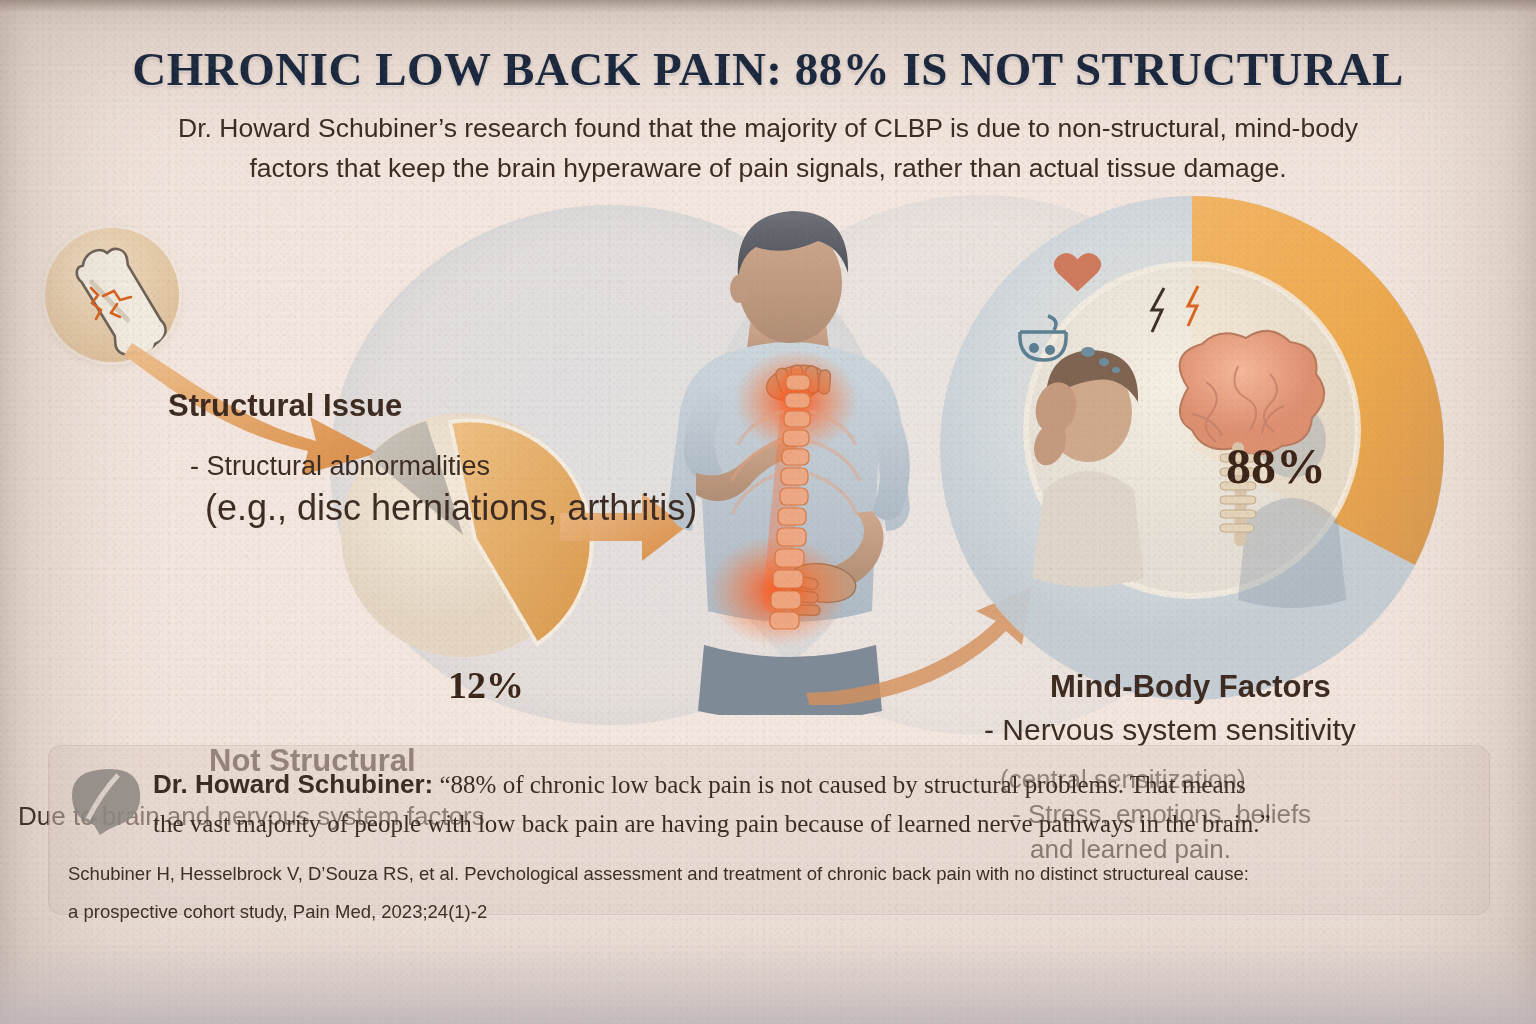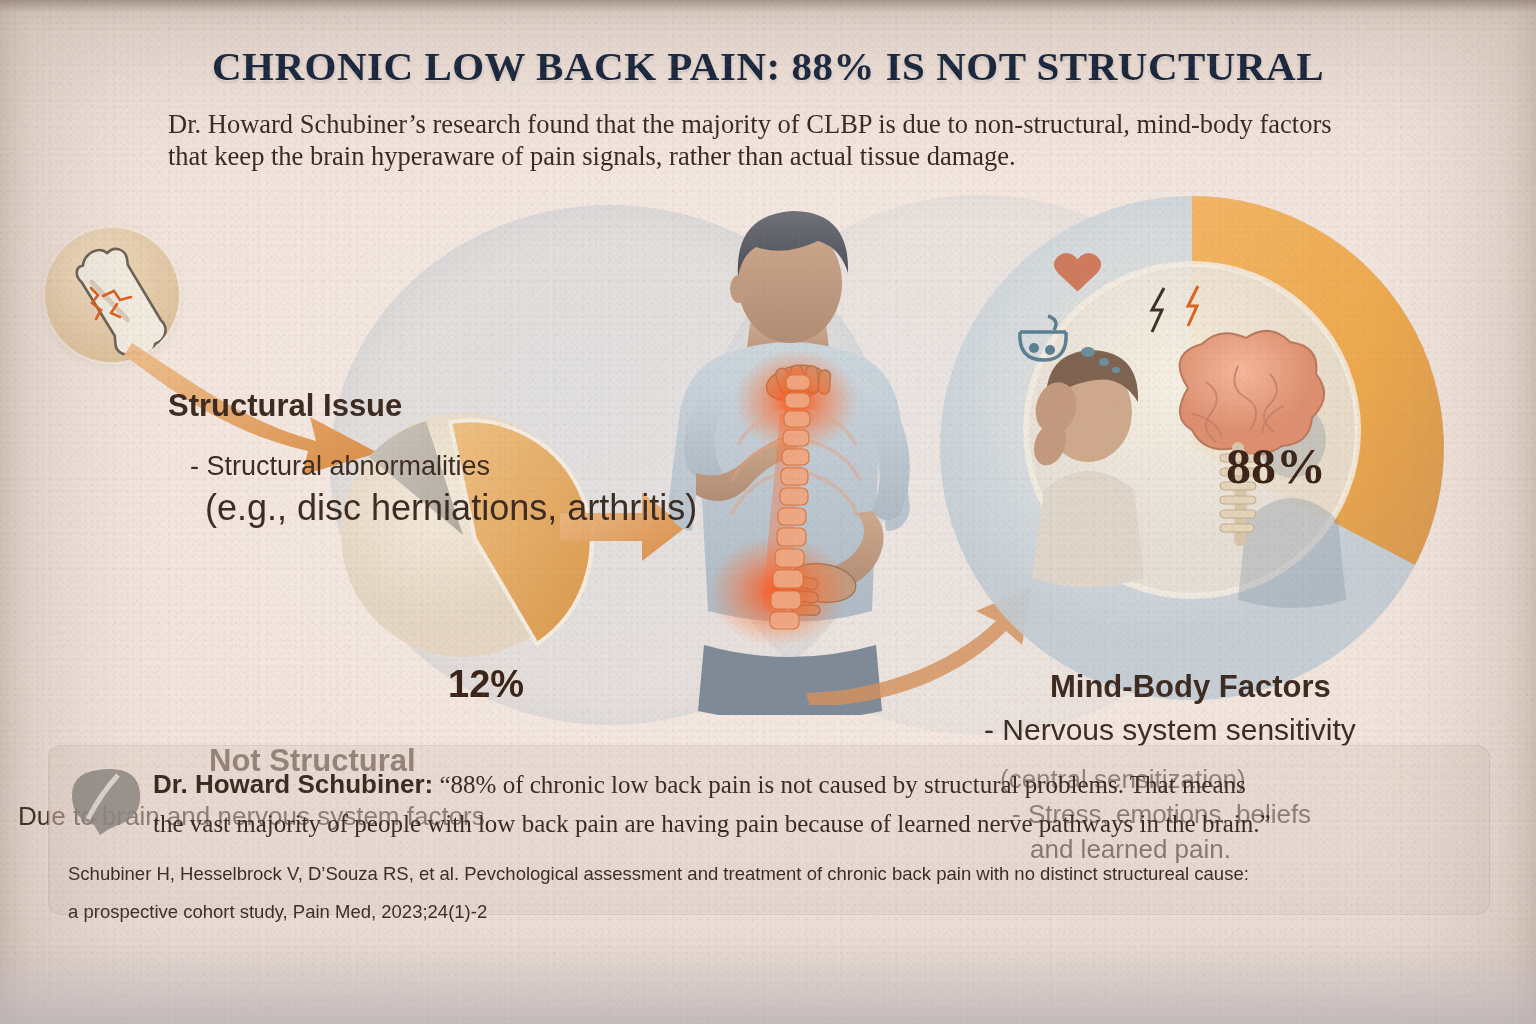--- a/index.html
+++ b/index.html
@@ -48,31 +48,32 @@
     background: linear-gradient(to top, rgba(190,185,195,.55), rgba(190,185,195,0));
     pointer-events:none;
   }
 
   
   #title {
     position: absolute; top: 42px; left: 0; width: 1536px;
     text-align: center;
     font-family: "Liberation Serif", serif;
     font-weight: bold;
-    font-size: 41px;
+    font-size: 47px;
     letter-spacing: .5px;
     color: #14243d;
     text-shadow: 0 1px 0 rgba(255,255,255,.45), 0 2px 3px rgba(40,30,25,.20);
     white-space: nowrap;
   }
   #subtitle {
     position: absolute; top: 108px; left: 168px; width: 1200px;
-    font-family: Liberation Serif, serif;
+    text-align: center;
+    font-family: Liberation Sans, sans-serif;
     font-size: 26.5px;
-    line-height: 32px;
+    line-height: 40px;
     color: #3b2a22;
   }
 
   
   #canvas { position: absolute; left: 0; top: 185px; width: 1536px; height: 545px; }
 
   
   .softcircle {
     position: absolute; border-radius: 50%;
     background: radial-gradient(circle at 40% 35%, rgba(190,205,216,.38), rgba(176,192,205,.22) 60%, rgba(200,206,210,.05) 100%);
@@ -99,21 +100,21 @@
 
   .pct-big {
     position: absolute; left: 1226px; top: 252px;
     font-family: "Liberation Serif", serif;
     font-weight: bold; font-size: 50px;
     color: #3a2317;
     text-shadow: 0 1px 1px rgba(255,240,220,.45);
   }
   .pct-small {
     position: absolute; left: 448px; top: 478px;
-    font-family: Liberation Sans, sans-serif;
+    font-family: Liberation Serif, serif;
     font-weight: bold; font-size: 38px;
     color: #3a2317;
     text-shadow: 0 1px 1px rgba(255,240,220,.4);
   }
 
   
   .hdr {
     position: absolute;
     font-family: "Liberation Sans", sans-serif;
     font-weight: bold;

